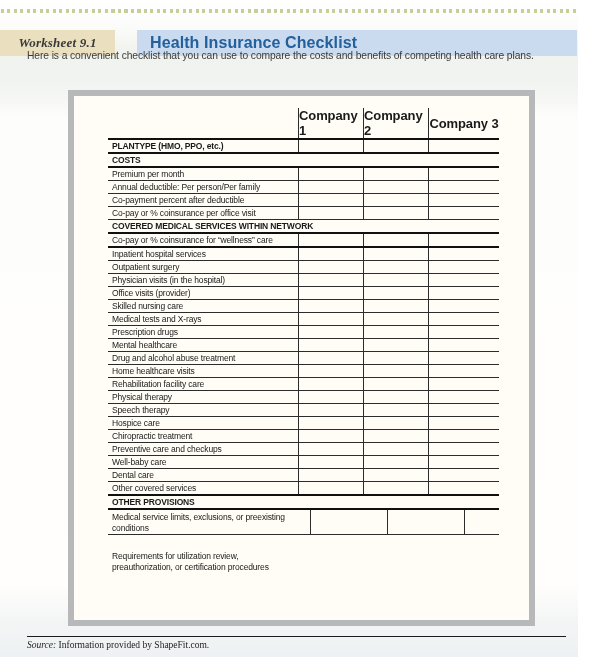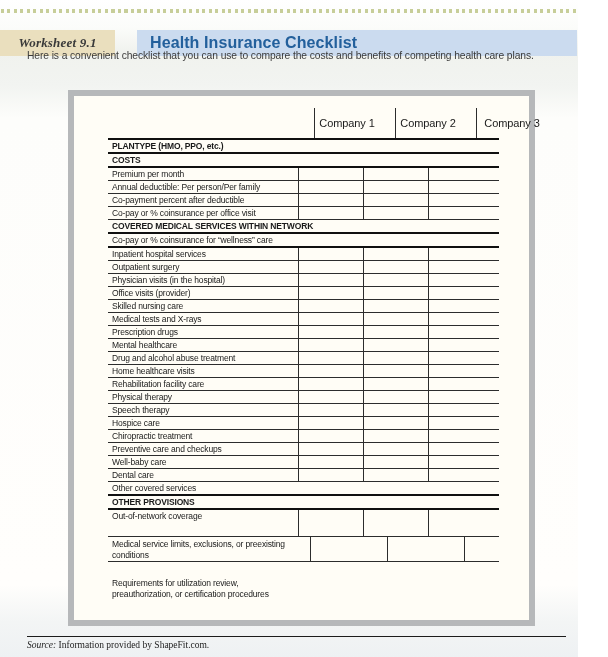--- a/index.html
+++ b/index.html
@@ -49,36 +49,36 @@
     box-sizing:border-box;border:6px solid var(--box-border,#b6b8ba);
     background:var(--box-bg,#fffdf6);
   }
   .checklist-table{
     position:absolute;left:34px;top:12px;width:391px;color:#1a1a1a;
   }
   .t-row{
     display:flex;align-items:stretch;box-sizing:border-box;
     border-bottom:1px solid #2c2c2c;min-height:12.8px;
   }
-  .t-row.thick{border-bottom-width:2px;border-bottom-color:#101010;align-items:center;}
+  .t-row.thick{border-bottom-width:2px;border-bottom-color:#101010;}
   .t-header{height:32px;border-bottom:2px solid #101010;}
   .t-label{
     width:190px;flex:none;box-sizing:border-box;
     font-size:8.5px;line-height:11px;letter-spacing:-0.15px;
     padding:1px 2px 0 4px;
   }
   .t-row.item .t-label,.t-row.plan .t-label,.t-row.spacer .t-label{white-space:nowrap;}
   .t-row.plan .t-label{font-weight:bold;}
   .t-row.section .t-label{font-weight:bold;width:auto;flex:1;white-space:nowrap;}
   .t-cell{box-sizing:border-box;border-left:1px solid #2c2c2c;flex:none;}
   .t-cell.c1,.t-cell.c2{width:65px;}
   .t-cell.c3{width:71px;}
   .t-colhead{
     display:flex;align-items:center;justify-content:center;
-    font-weight:normal;font-size:11px;letter-spacing:-0.1px;margin-left:16px;
+    font-weight:bold;font-size:13px;letter-spacing:-0.1px;
   }
   .t-row.spacer{min-height:27px;}
   .t-row.multi{min-height:25px;gap:12px;}
   .t-row.multi .t-label{padding-top:2px;}
   .t-row.multi-open{min-height:51px;border-bottom:none;align-items:center;}
   .t-row.multi-open .t-label{padding-top:2px;}
   
   .footer-rule{
     position:absolute;left:27px;top:636px;width:539px;height:0;
     border-top:1.6px solid #1c1c1c;
@@ -265,26 +265,20 @@
         </div>
         <div class="t-row item thick">
           <div class="t-label">Other covered services</div>
           <div class="t-cell c1"></div>
           <div class="t-cell c2"></div>
           <div class="t-cell c3"></div>
         </div>
         <div class="t-row section thick">
           <div class="t-label">OTHER PROVISIONS</div>
         </div>
-        <div class="t-row spacer">
-          <div class="t-label">Out-of-network coverage</div>
-          <div class="t-cell c1"></div>
-          <div class="t-cell c2"></div>
-          <div class="t-cell c3"></div>
-        </div>
         <div class="t-row multi">
           <div class="t-label">Medical service limits, exclusions, or preexisting conditions</div>
           <div class="t-cell c1"></div>
           <div class="t-cell c2"></div>
           <div class="t-cell c3"></div>
         </div>
         <div class="t-row multi-open">
           <div class="t-label">Requirements for utilization review, preauthorization, or certification procedures</div>
           <div class="t-cell c1"></div>
           <div class="t-cell c2"></div>

